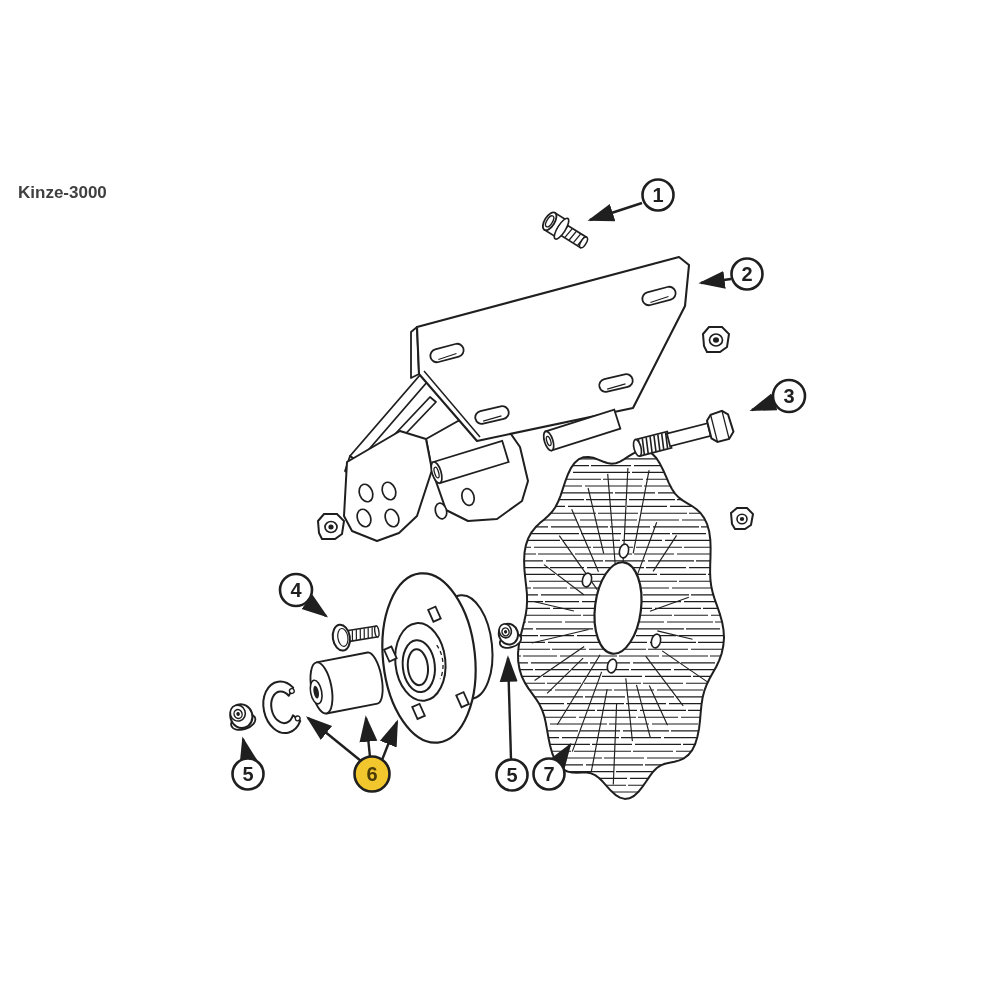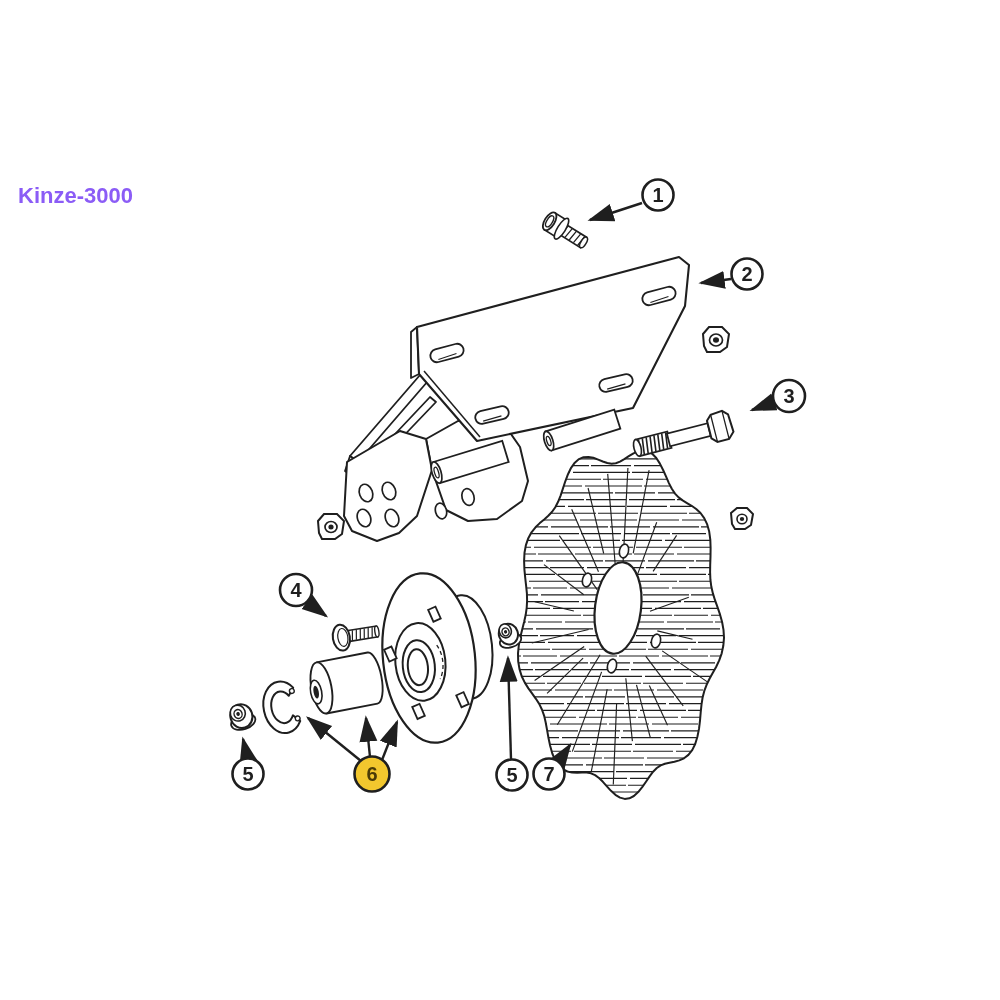--- a/index.html
+++ b/index.html
@@ -1,18 +1,18 @@
 <!DOCTYPE html>
 <html><head>
 <meta charset="utf-8">
 <style>
   html,body{margin:0;padding:0;background:#ffffff;}
   .stage{position:relative;width:1000px;height:1000px;background:#ffffff;overflow:hidden;
          font-family:"Liberation Sans",sans-serif;}
-  .title{position:absolute;left:18px;top:183px;font-size:22px;font-weight:bold;color:#8b5cf6;
+  .title{position:absolute;left:18px;top:183px;font-size:17px;font-weight:bold;color:#404040;
          letter-spacing:0px;}
   svg{position:absolute;left:0;top:0;}
   svg text{font-family:"Liberation Sans",sans-serif;font-weight:bold;font-size:20px;}
 </style>
 </head>
 <body>
 
 <div class="stage">
   <div class="title">Kinze-3000</div>
 

